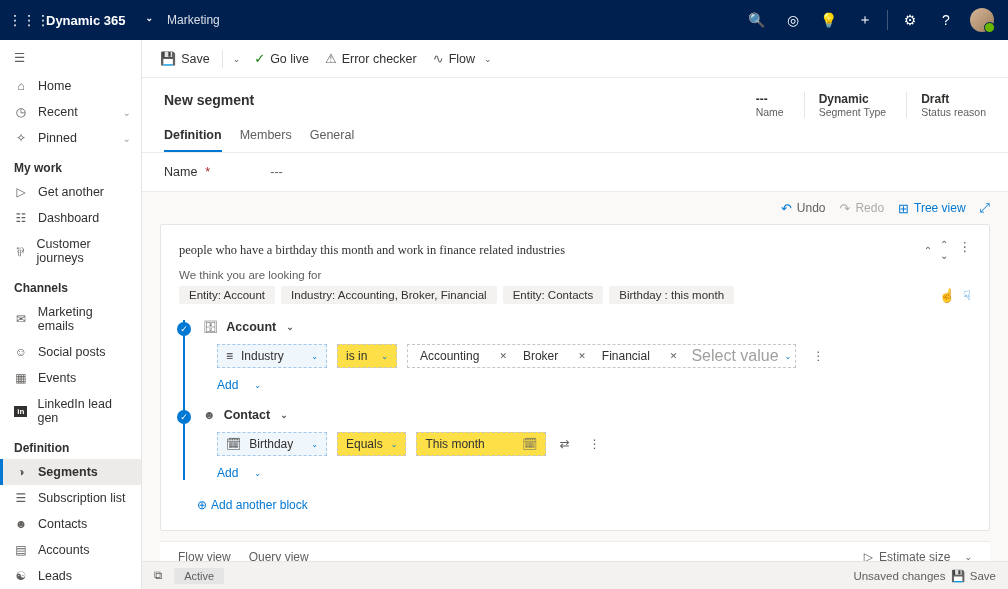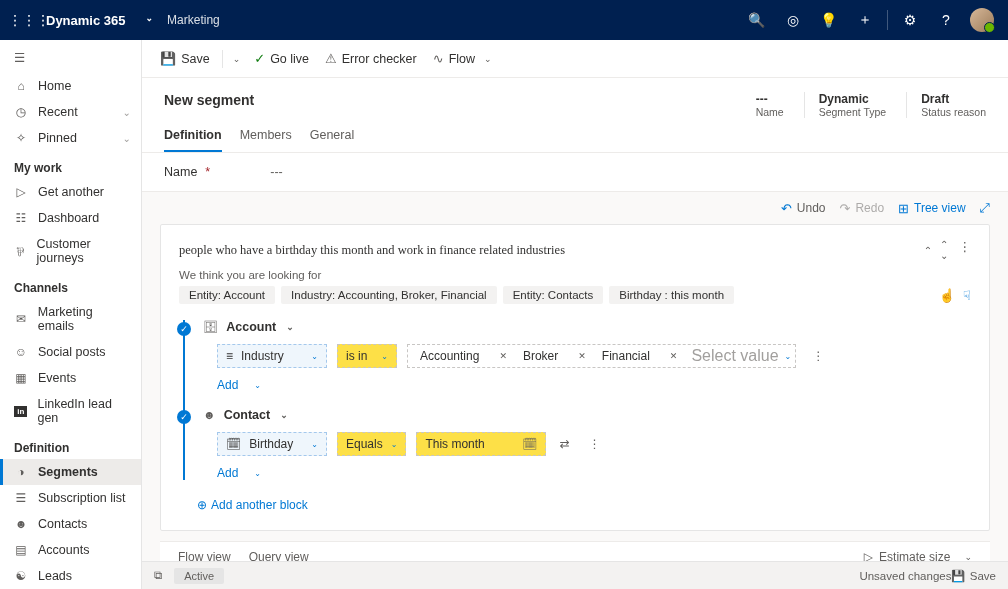--- a/index.html
+++ b/index.html
@@ -96,21 +96,21 @@
 .iconbtn { color:#605e5c; font-size:12px; cursor:pointer; padding:0 3px; }
 
 .addblock { color:#0078d4; font-size:12px; padding:2px 18px; cursor:pointer; display:flex; align-items:center; gap:4px; }
 
 .viewbar { background:#fff; border-top:1px solid #edebe9; padding:8px 18px; display:flex; gap:18px; font-size:12px; color:#605e5c; margin:0 18px; }
 .viewbar .vtab { cursor:pointer; }
 .viewbar .est { margin-left:auto; display:flex; align-items:center; gap:6px; cursor:pointer; }
 
 .footer { background:#f3f2f1; border-top:1px solid #e5e5e5; height:28px; display:flex; align-items:center; padding:0 12px; font-size:11.5px; color:#605e5c; gap:12px; }
 .footer .status { background:#e5e5e5; padding:2px 10px; border-radius:2px; font-size:11px; }
-.footer .right { margin-left:auto; display:flex; align-items:center; gap:0; }
+.footer .right { margin-left:auto; display:flex; align-items:center; gap:6px; }
 .footer .savebtn { display:flex; align-items:center; gap:4px; cursor:pointer; }
 </style>
 </head>
 <body>
 
 <div class="app">
 
   <div class="topbar">
     <div class="waffle">⋮⋮⋮</div>
     <div class="app-name">

